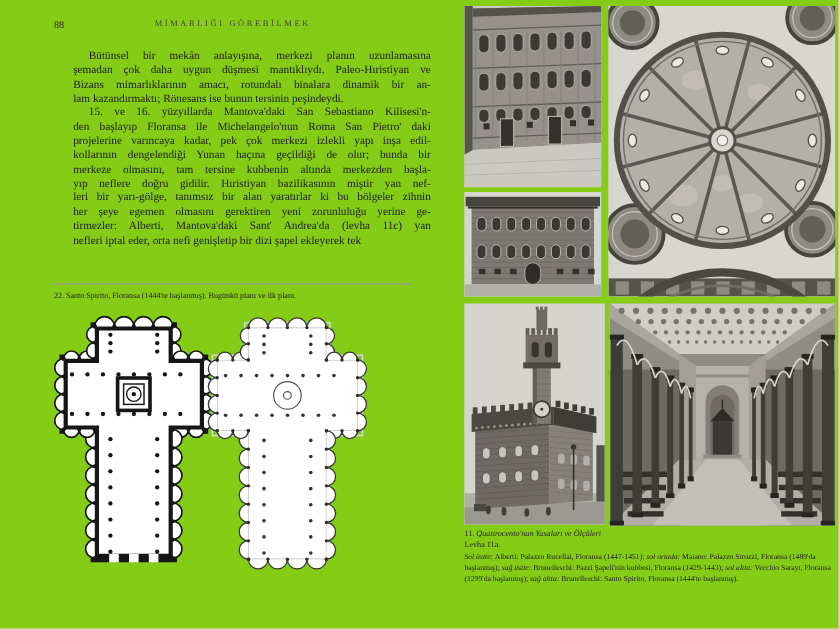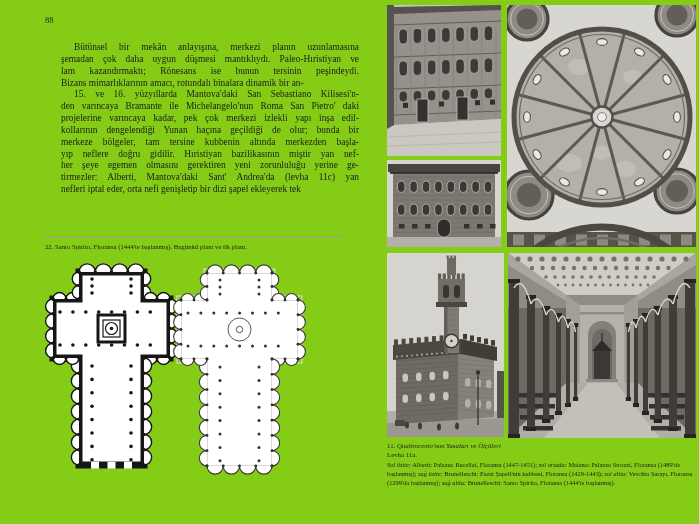--- a/index.html
+++ b/index.html
@@ -34,35 +34,37 @@
   .plate-detail{font-size:6.4px;line-height:9.2px;}
   .it{font-style:italic;}
 </style>
 </head>
 <body>
 
 <div class="sheet">
 
   <div class="page page-left">
     <div class="folio">88</div>
+    <div class="running-head">MİMARLIĞI GÖREBİLMEK</div>
 
     <div class="body-text">
       <div class="para">
           <div class="pline">Bütünsel bir mekân anlayışına, merkezi planın uzunlamasına</div>
           <div class="pline">şemadan çok daha uygun düşmesi mantıklıydı. Paleo-Hıristiyan ve</div>
+          <div class="pline">Bizans mimarlıklarının amacı, rotundalı binalara dinamik bir an-</div>
           <div class="pline">lam kazandırmaktı; Rönesans ise bunun tersinin peşindeydi.</div>
-          <div class="pline">Bizans mimarlıklarının amacı, rotundalı binalara dinamik bir an-</div>
         </div>
       <div class="para">
           <div class="pline">15. ve 16. yüzyıllarda Mantova'daki San Sebastiano Kilisesi'n-</div>
-          <div class="pline">den varıncaya Bramante ile Michelangelo'nun Roma San Pietro' daki</div>
+          <div class="pline">den başlayıp Floransa ile Michelangelo'nun Roma San Pietro' daki</div>
           <div class="pline">projelerine varıncaya kadar, pek çok merkezi izlekli yapı inşa edil-</div>
           <div class="pline">kollarının dengelendiği Yunan haçına geçildiği de olur; bunda bir</div>
-          <div class="pline">merkeze bölgeler, tam tersine kubbenin altında merkezden başla-</div>
+          <div class="pline">merkeze olmasını, tam tersine kubbenin altında merkezden başla-</div>
           <div class="pline">yıp neflere doğru gidilir. Hıristiyan bazilikasının miştir yan nef-</div>
+          <div class="pline">leri bir yarı-gölge, tanımsız bir alan yaratırlar ki bu bölgeler zihnin</div>
           <div class="pline">her şeye egemen olmasını gerektiren yeni zorunluluğu yerine ge-</div>
           <div class="pline">tirmezler: Alberti, Mantova'daki Sant' Andrea'da (levha 11c) yan</div>
           <div class="pline">nefleri iptal eder, orta nefi genişletip bir dizi şapel ekleyerek tek</div>
         </div>
     </div>
 
     <div class="rule"></div>
     <div class="fig-caption">22. Santo Spirito, Floransa (1444'te başlanmış). Bugünkü planı ve ilk planı.</div>
 
     <svg id="plan-a" class="plan" width="135" height="211" viewBox="-9 -9 135 211">

